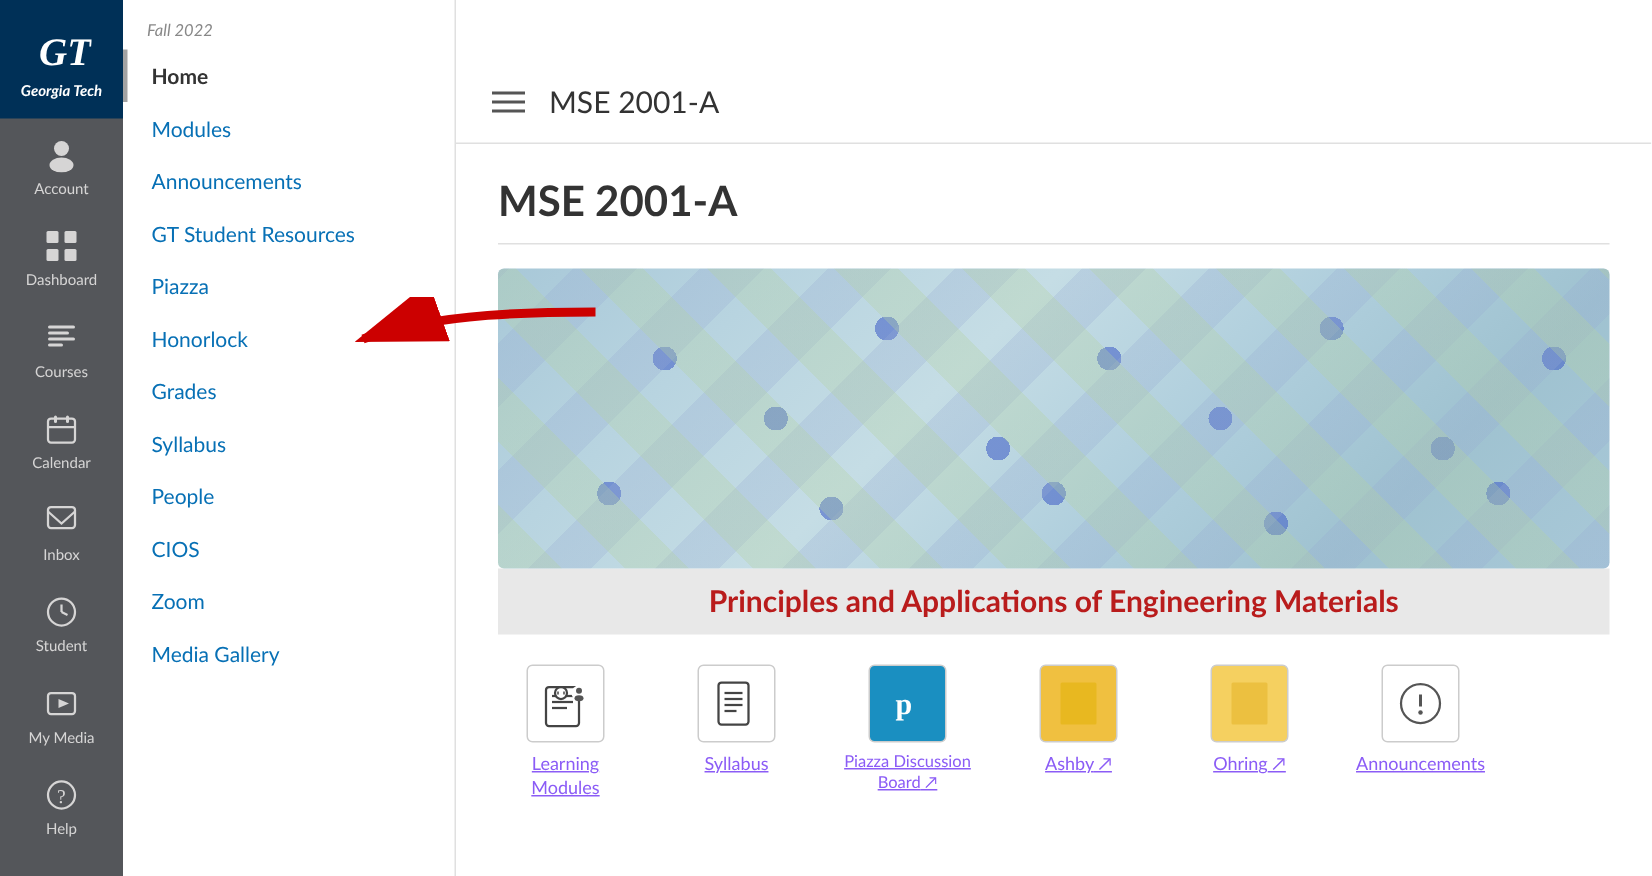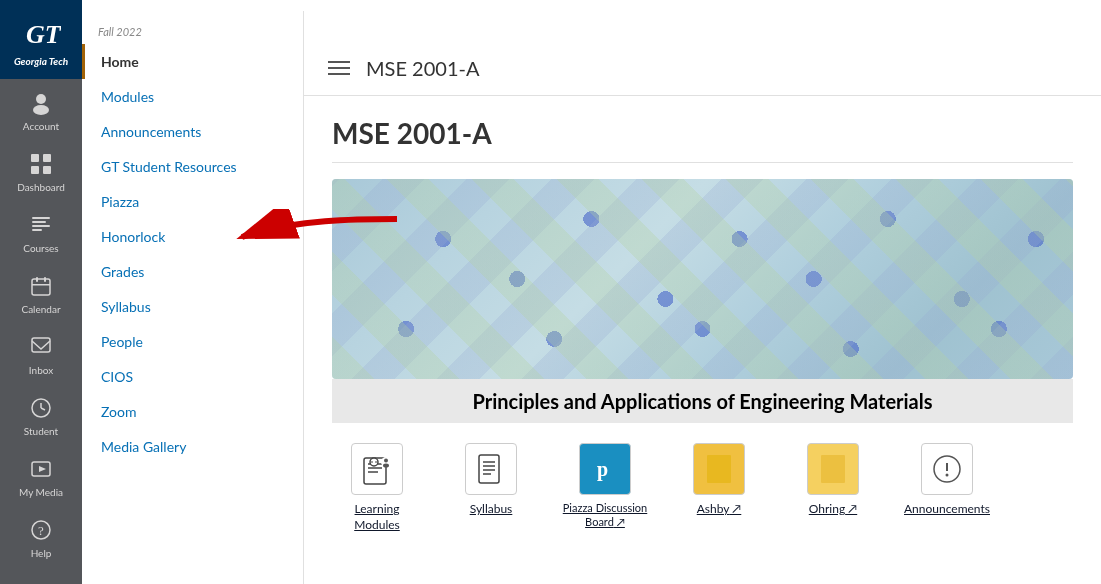--- a/index.html
+++ b/index.html
@@ -74,21 +74,21 @@
     .course-nav-item {
       display: block;
       padding: 9px 16px;
       font-size: 14px;
       color: #0770B5;
       cursor: pointer;
       text-decoration: none;
       border-left: 3px solid transparent;
     }
     .course-nav-item.active {
-      border-left: 3px solid #a16207;
+      border-left: 3px solid #a3a3a3;
       color: #333;
       font-weight: bold;
     }
 
     
     .main-content {
       flex: 1;
       overflow-y: auto;
       height: 584px;
       margin-top: 40px;
@@ -172,21 +172,21 @@
     }
 
     .course-subtitle-bar {
       background: #e8e8e8;
       padding: 10px 16px;
       max-width: 760px;
     }
     .course-subtitle {
       font-size: 20px;
       font-weight: bold;
-      color: #000000;
+      color: #b91c1c;
       text-align: center;
     }
 
     
     .quick-links {
       display: flex;
       gap: 24px;
       flex-wrap: wrap;
       padding: 20px 0;
       max-width: 760px;
@@ -206,29 +206,28 @@
       border: 1px solid #ccc;
       border-radius: 4px;
       display: flex;
       align-items: center;
       justify-content: center;
       margin-bottom: 6px;
       background: #fff;
     }
     .quick-link-label {
       font-size: 12px;
-      color: #0f172a;
+      color: #8b5cf6;
       text-align: center;
       line-height: 1.3;
       text-decoration: underline;
     }
 
     .course-nav-wrapper {
       position: relative;
-      margin-top: 11px;
     }
 
     
     .red-arrow {
       position: absolute;
       top: 198px;
       left: 130px;
       z-index: 10;
       pointer-events: none;
     }

